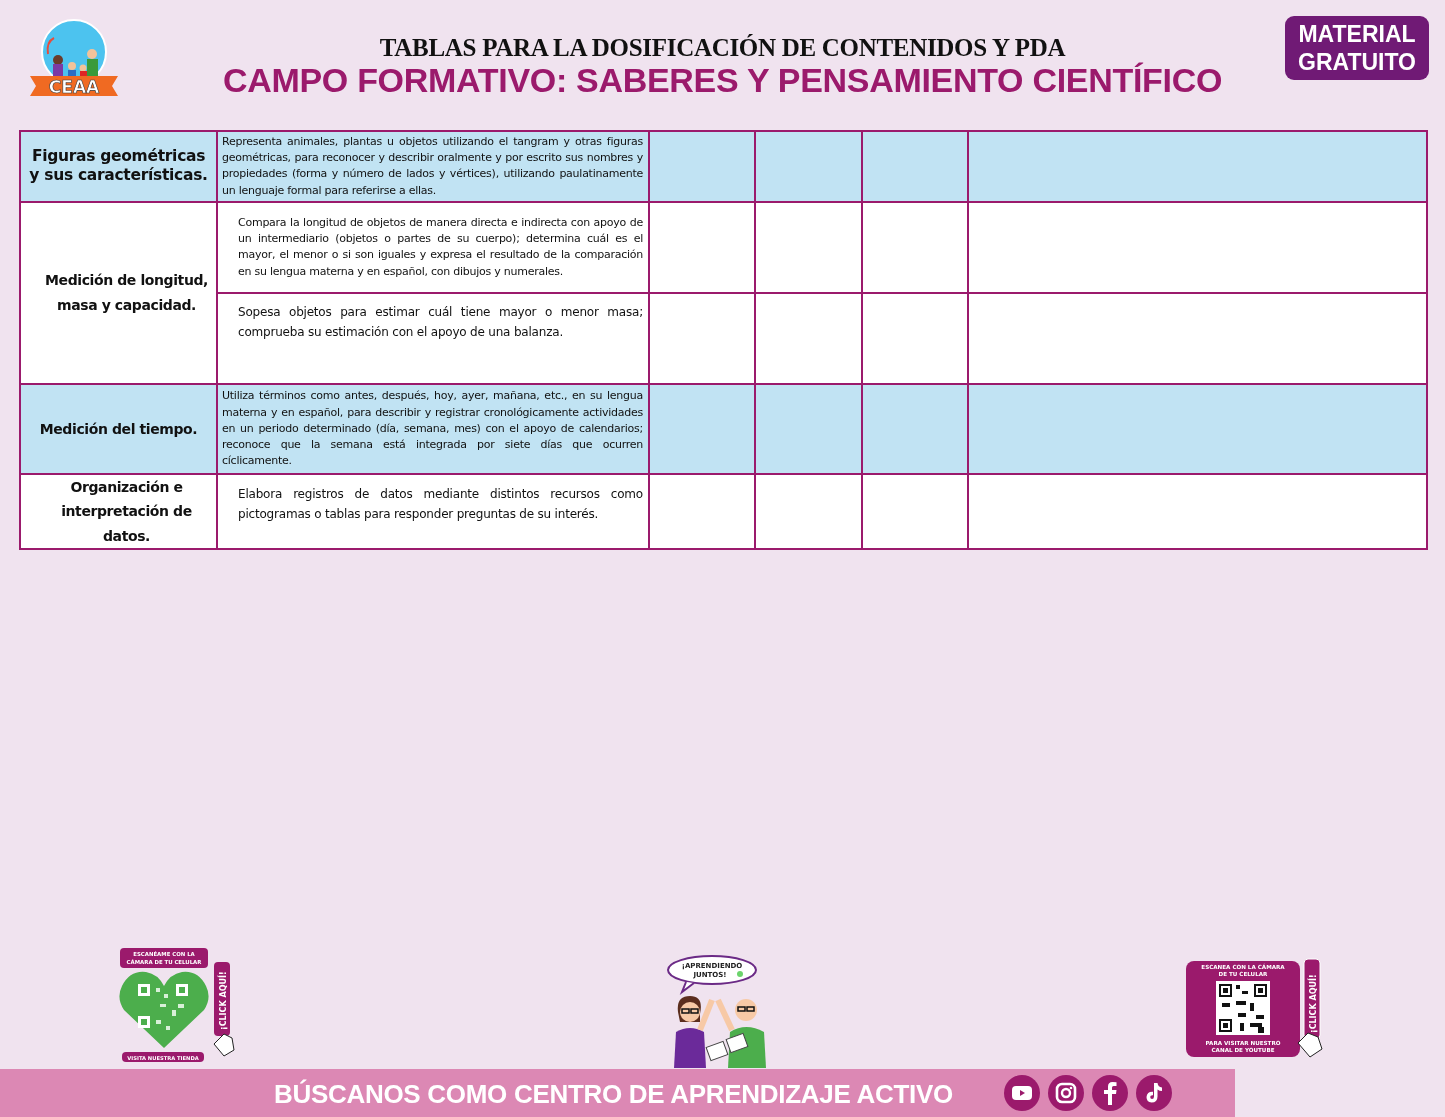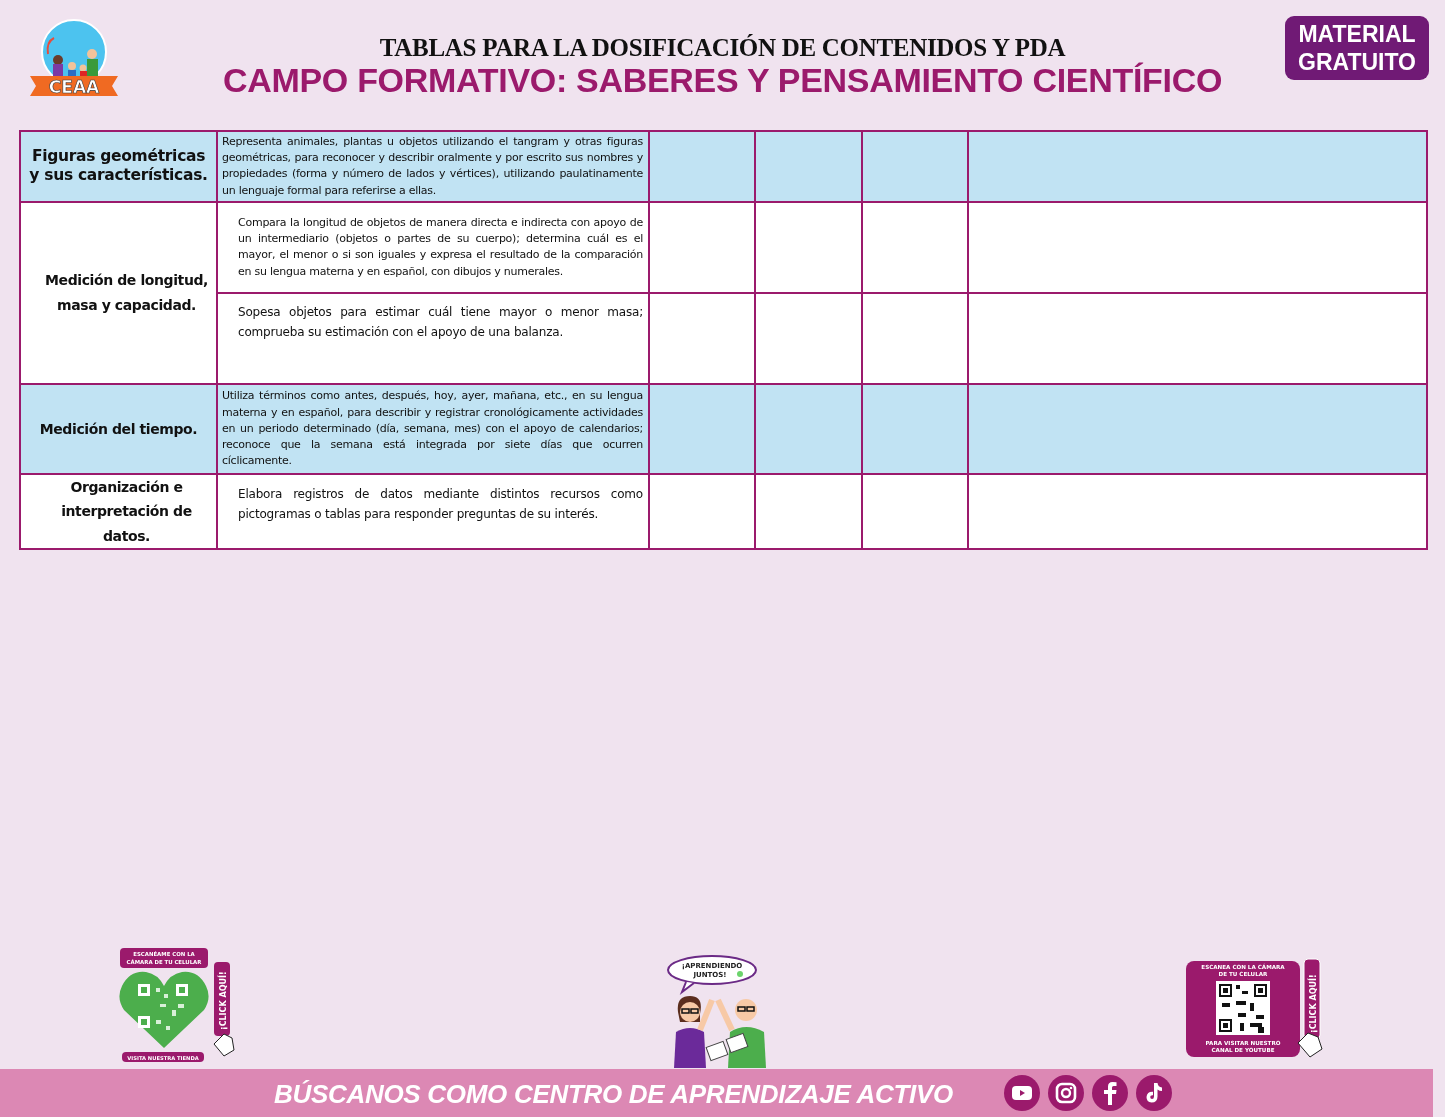--- a/index.html
+++ b/index.html
@@ -52,23 +52,22 @@
   .small { font-size: 11px; line-height: 16.2px; letter-spacing: -0.25px; }
   .large { font-size: 12px; line-height: 20px; letter-spacing: -0.2px; }
   .topic-s { font-size: 15.5px; line-height: 19.5px; letter-spacing: -0.3px; }
   .topic-l { font-size: 14px; line-height: 24.5px; letter-spacing: -0.4px; }
 
   .qr-left { position: absolute; left: 116px; top: 948px; width: 120px; height: 116px; }
   .helpers { position: absolute; left: 660px; top: 952px; width: 124px; height: 116px; }
   .qr-right { position: absolute; left: 1184px; top: 957px; width: 140px; height: 104px; }
 
   .footer {
-    position: absolute; left: 0; top: 1069px; width: 1433px; height: 48px;
+    position: absolute; left: 0; top: 1069px; width: 1235px; height: 48px;
     background: #dc88b4;
-    font-style: italic;
   }
   .footer-text {
     position: absolute; left: 274px; top: 10px;
     font-family: "Liberation Sans", sans-serif; font-weight: 700;
     color: #fff; font-size: 26px; line-height: 30px; letter-spacing: -0.3px;
   }
   .social {
     position: absolute; top: 6px; width: 36px; height: 36px; border-radius: 50%;
     background: #9b1a6c; display: flex; align-items: center; justify-content: center;
   }

